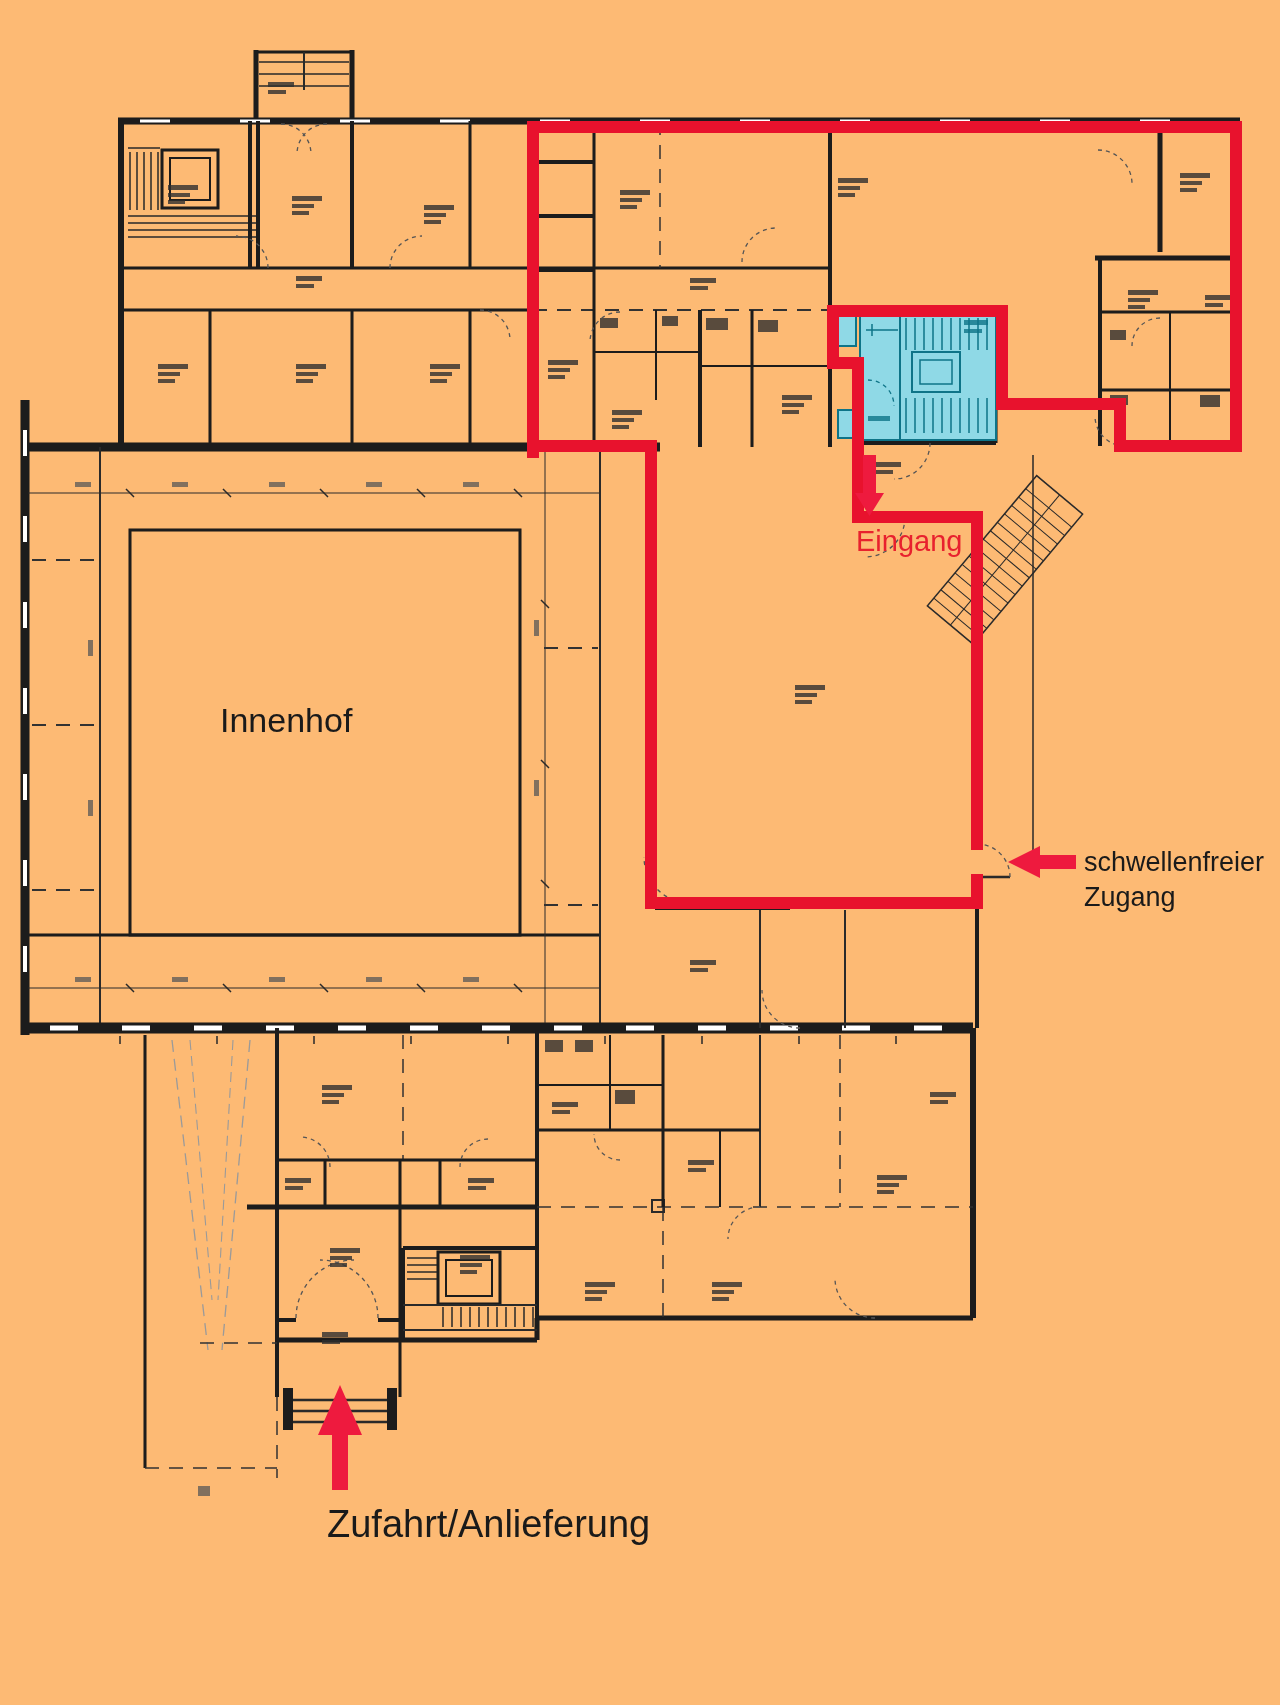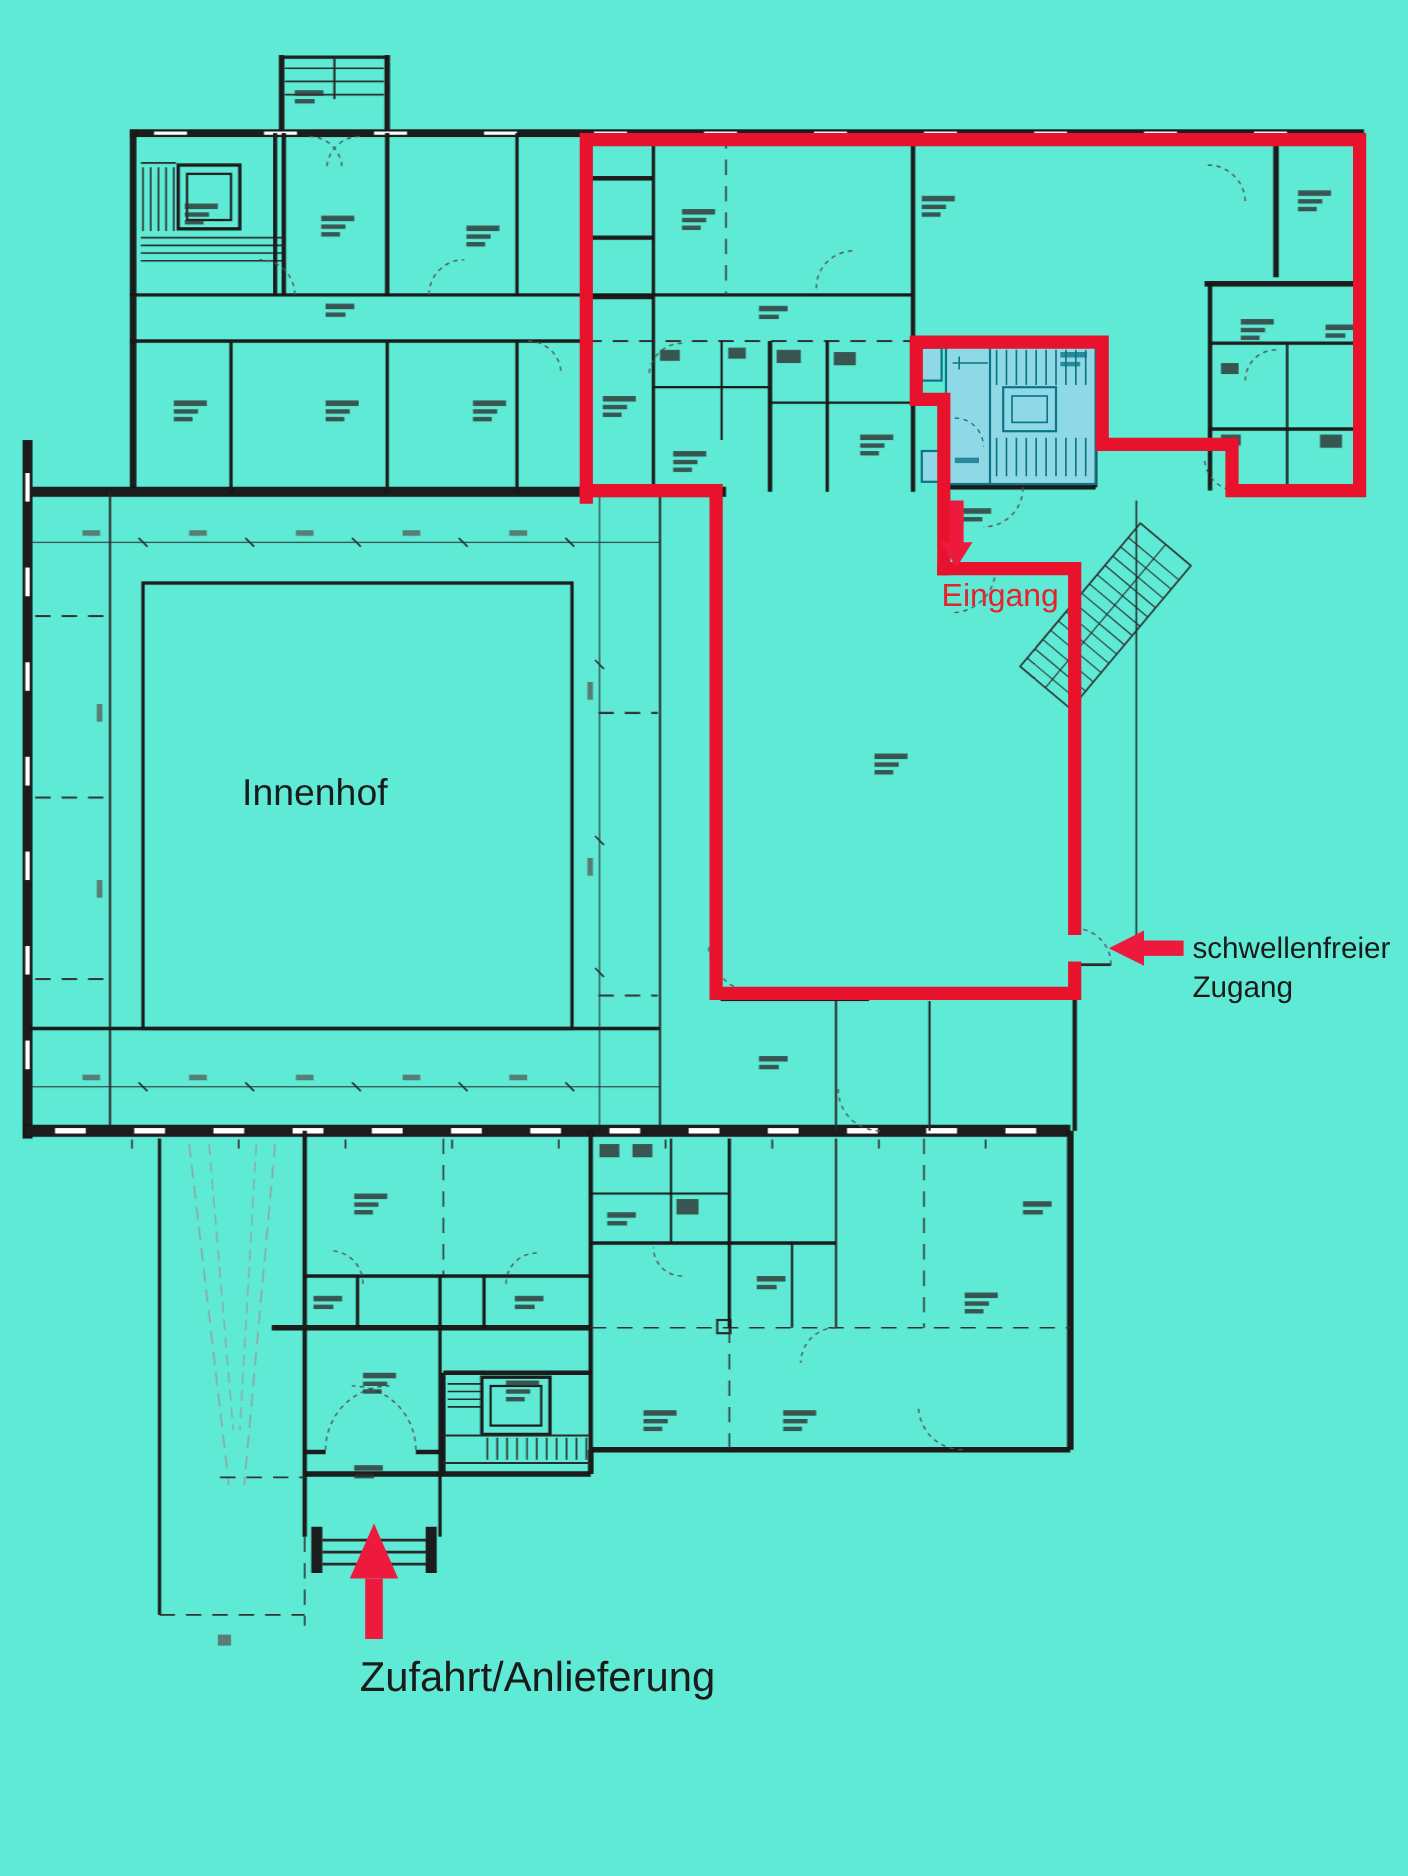--- a/index.html
+++ b/index.html
@@ -1,16 +1,16 @@
 <!DOCTYPE html>
 <html><head>
 <meta charset="utf-8">
 <style>
   html,body{margin:0;padding:0;background:#fff;}
-  .page{width:1280px;height:1705px;position:relative;background:#5eead4;overflow:hidden;}
+  .page{width:1280px;height:1705px;position:relative;background:#fdba74;overflow:hidden;}
   svg{display:block;}
   .wall{stroke:#1a1a1a;fill:none;stroke-linecap:butt;}
   .thin{stroke:#2a2a2a;fill:none;}
   .dash{stroke:#333;fill:none;stroke-dasharray:14 10;}
   .arc{stroke:#555;fill:none;stroke-width:1.3;stroke-dasharray:4 4;}
   .blob{fill:#2f2f2f;opacity:.8;}
   .dimblob{fill:#555;opacity:.75;}
   .gray{stroke:#9a9a9a;fill:none;}
   .lbl{font-family:"Liberation Sans","DejaVu Sans",sans-serif;}
 </style>

